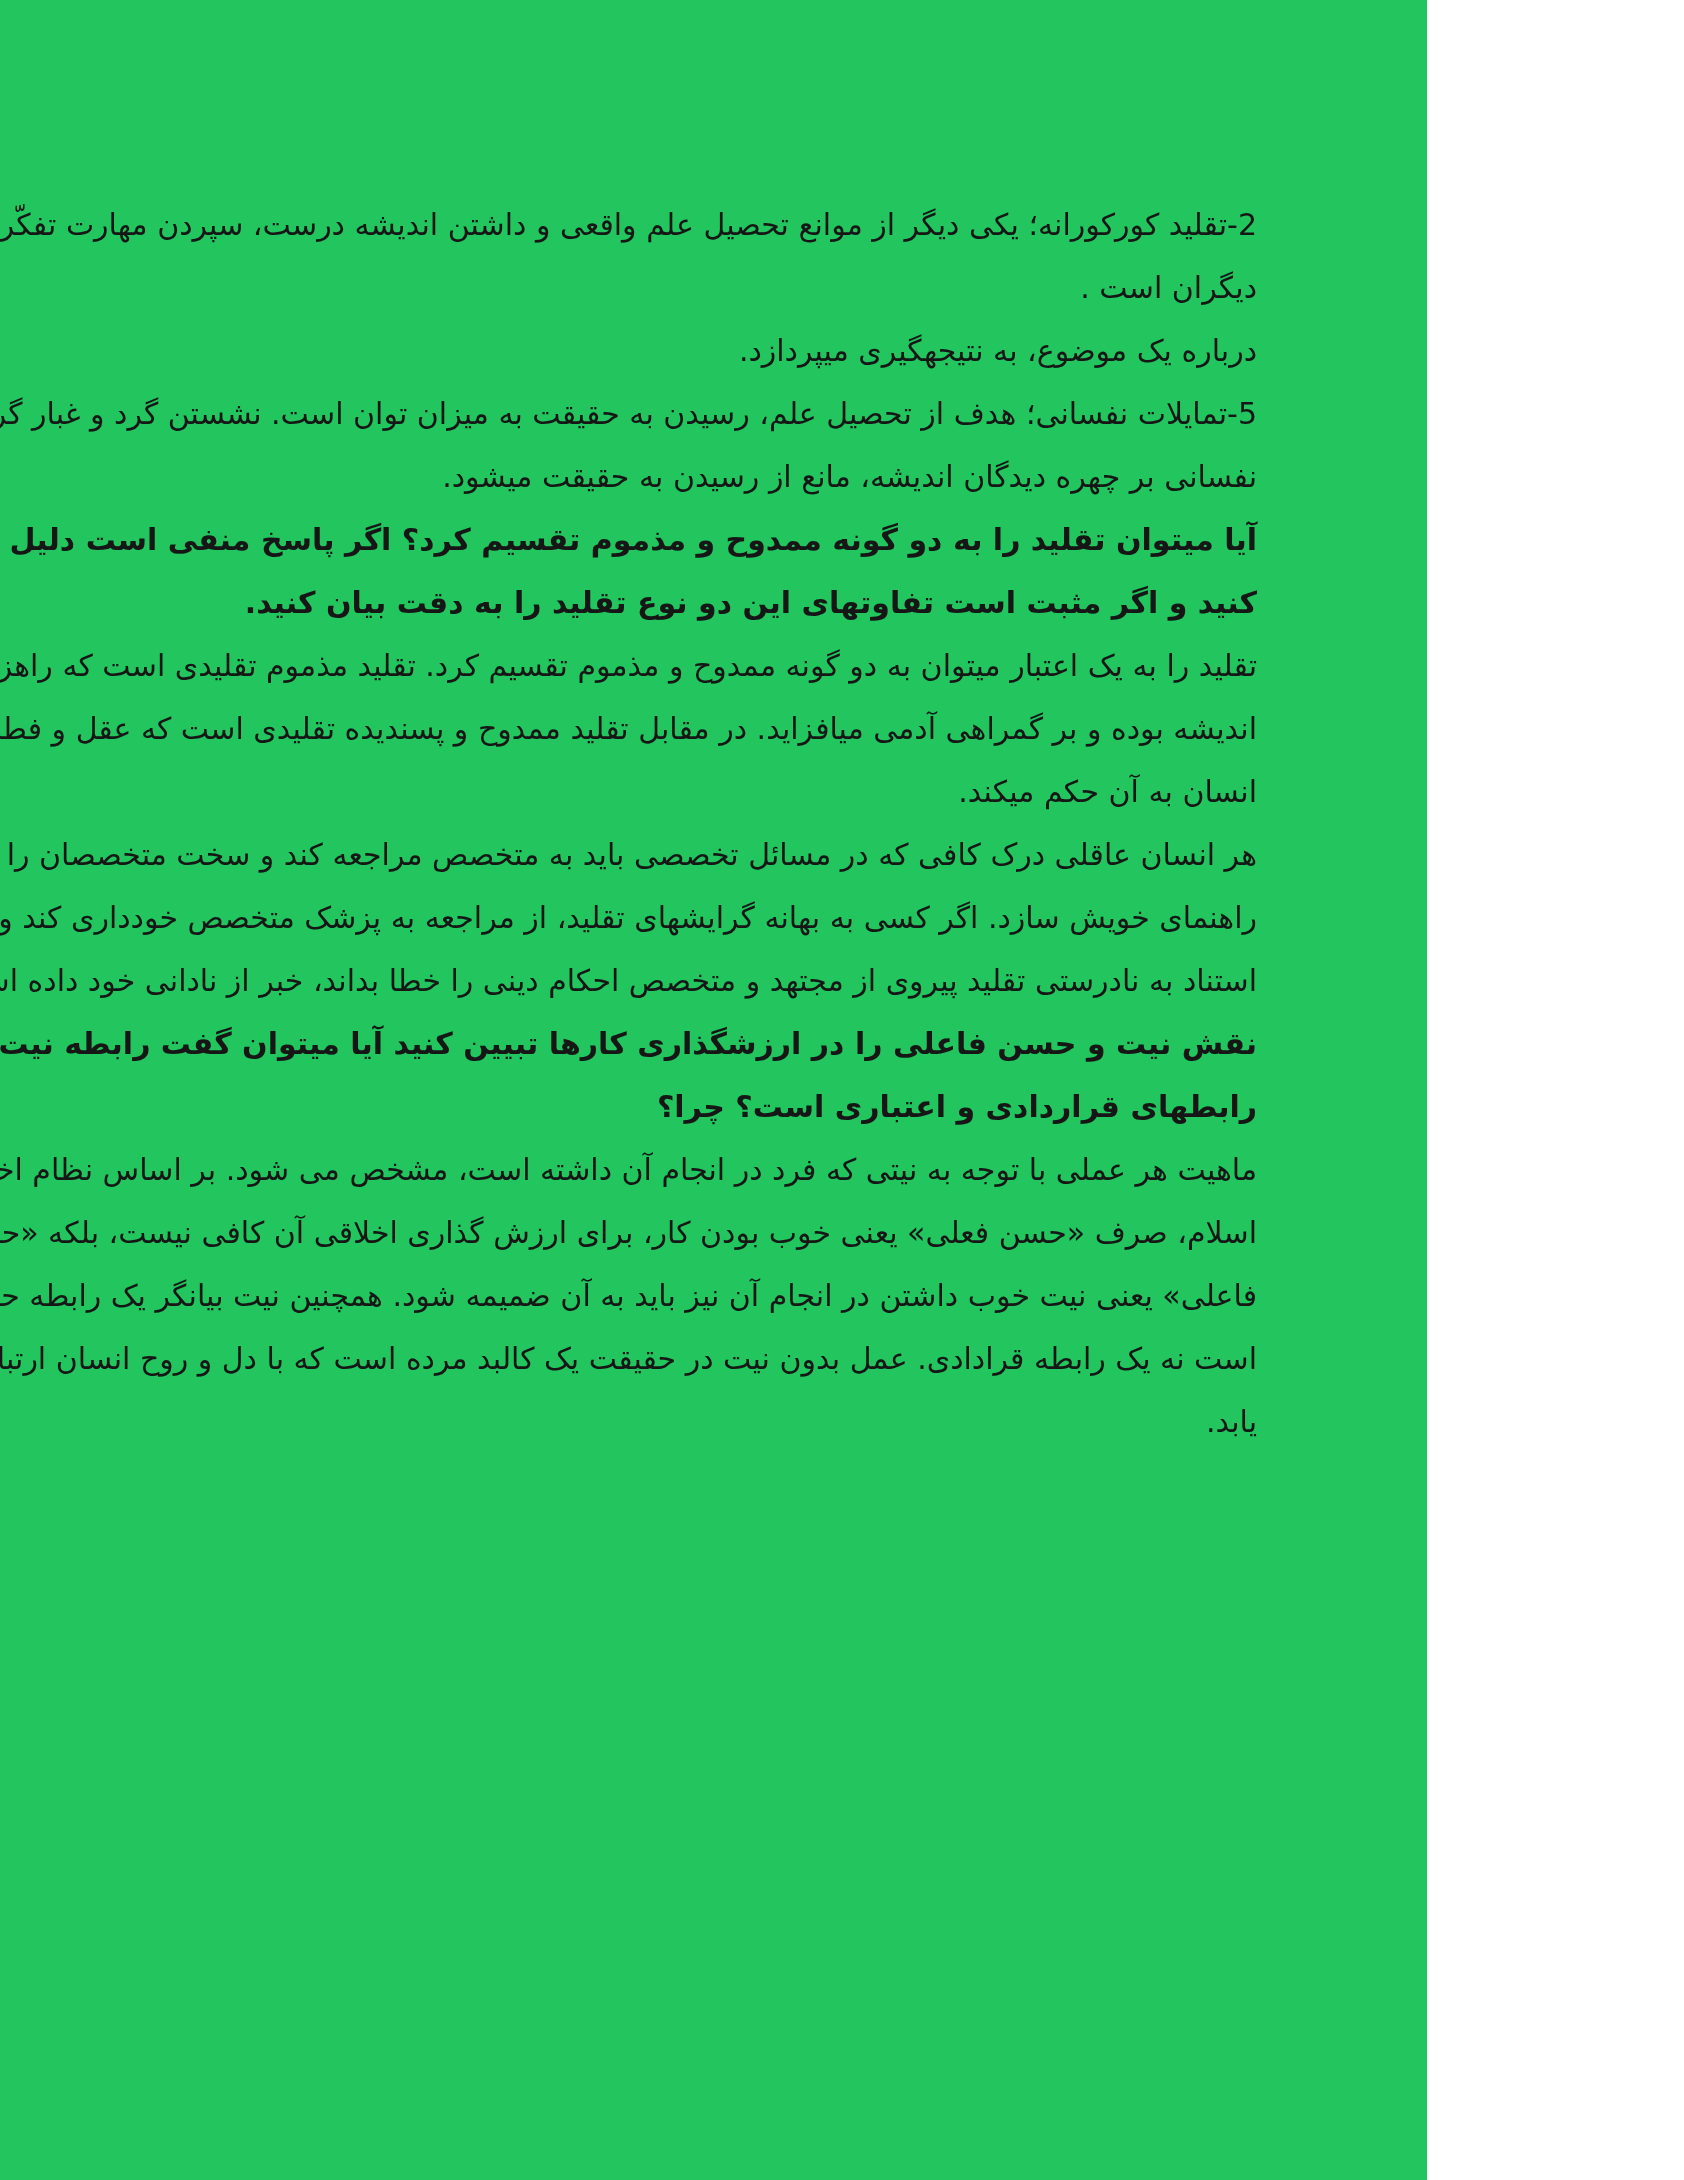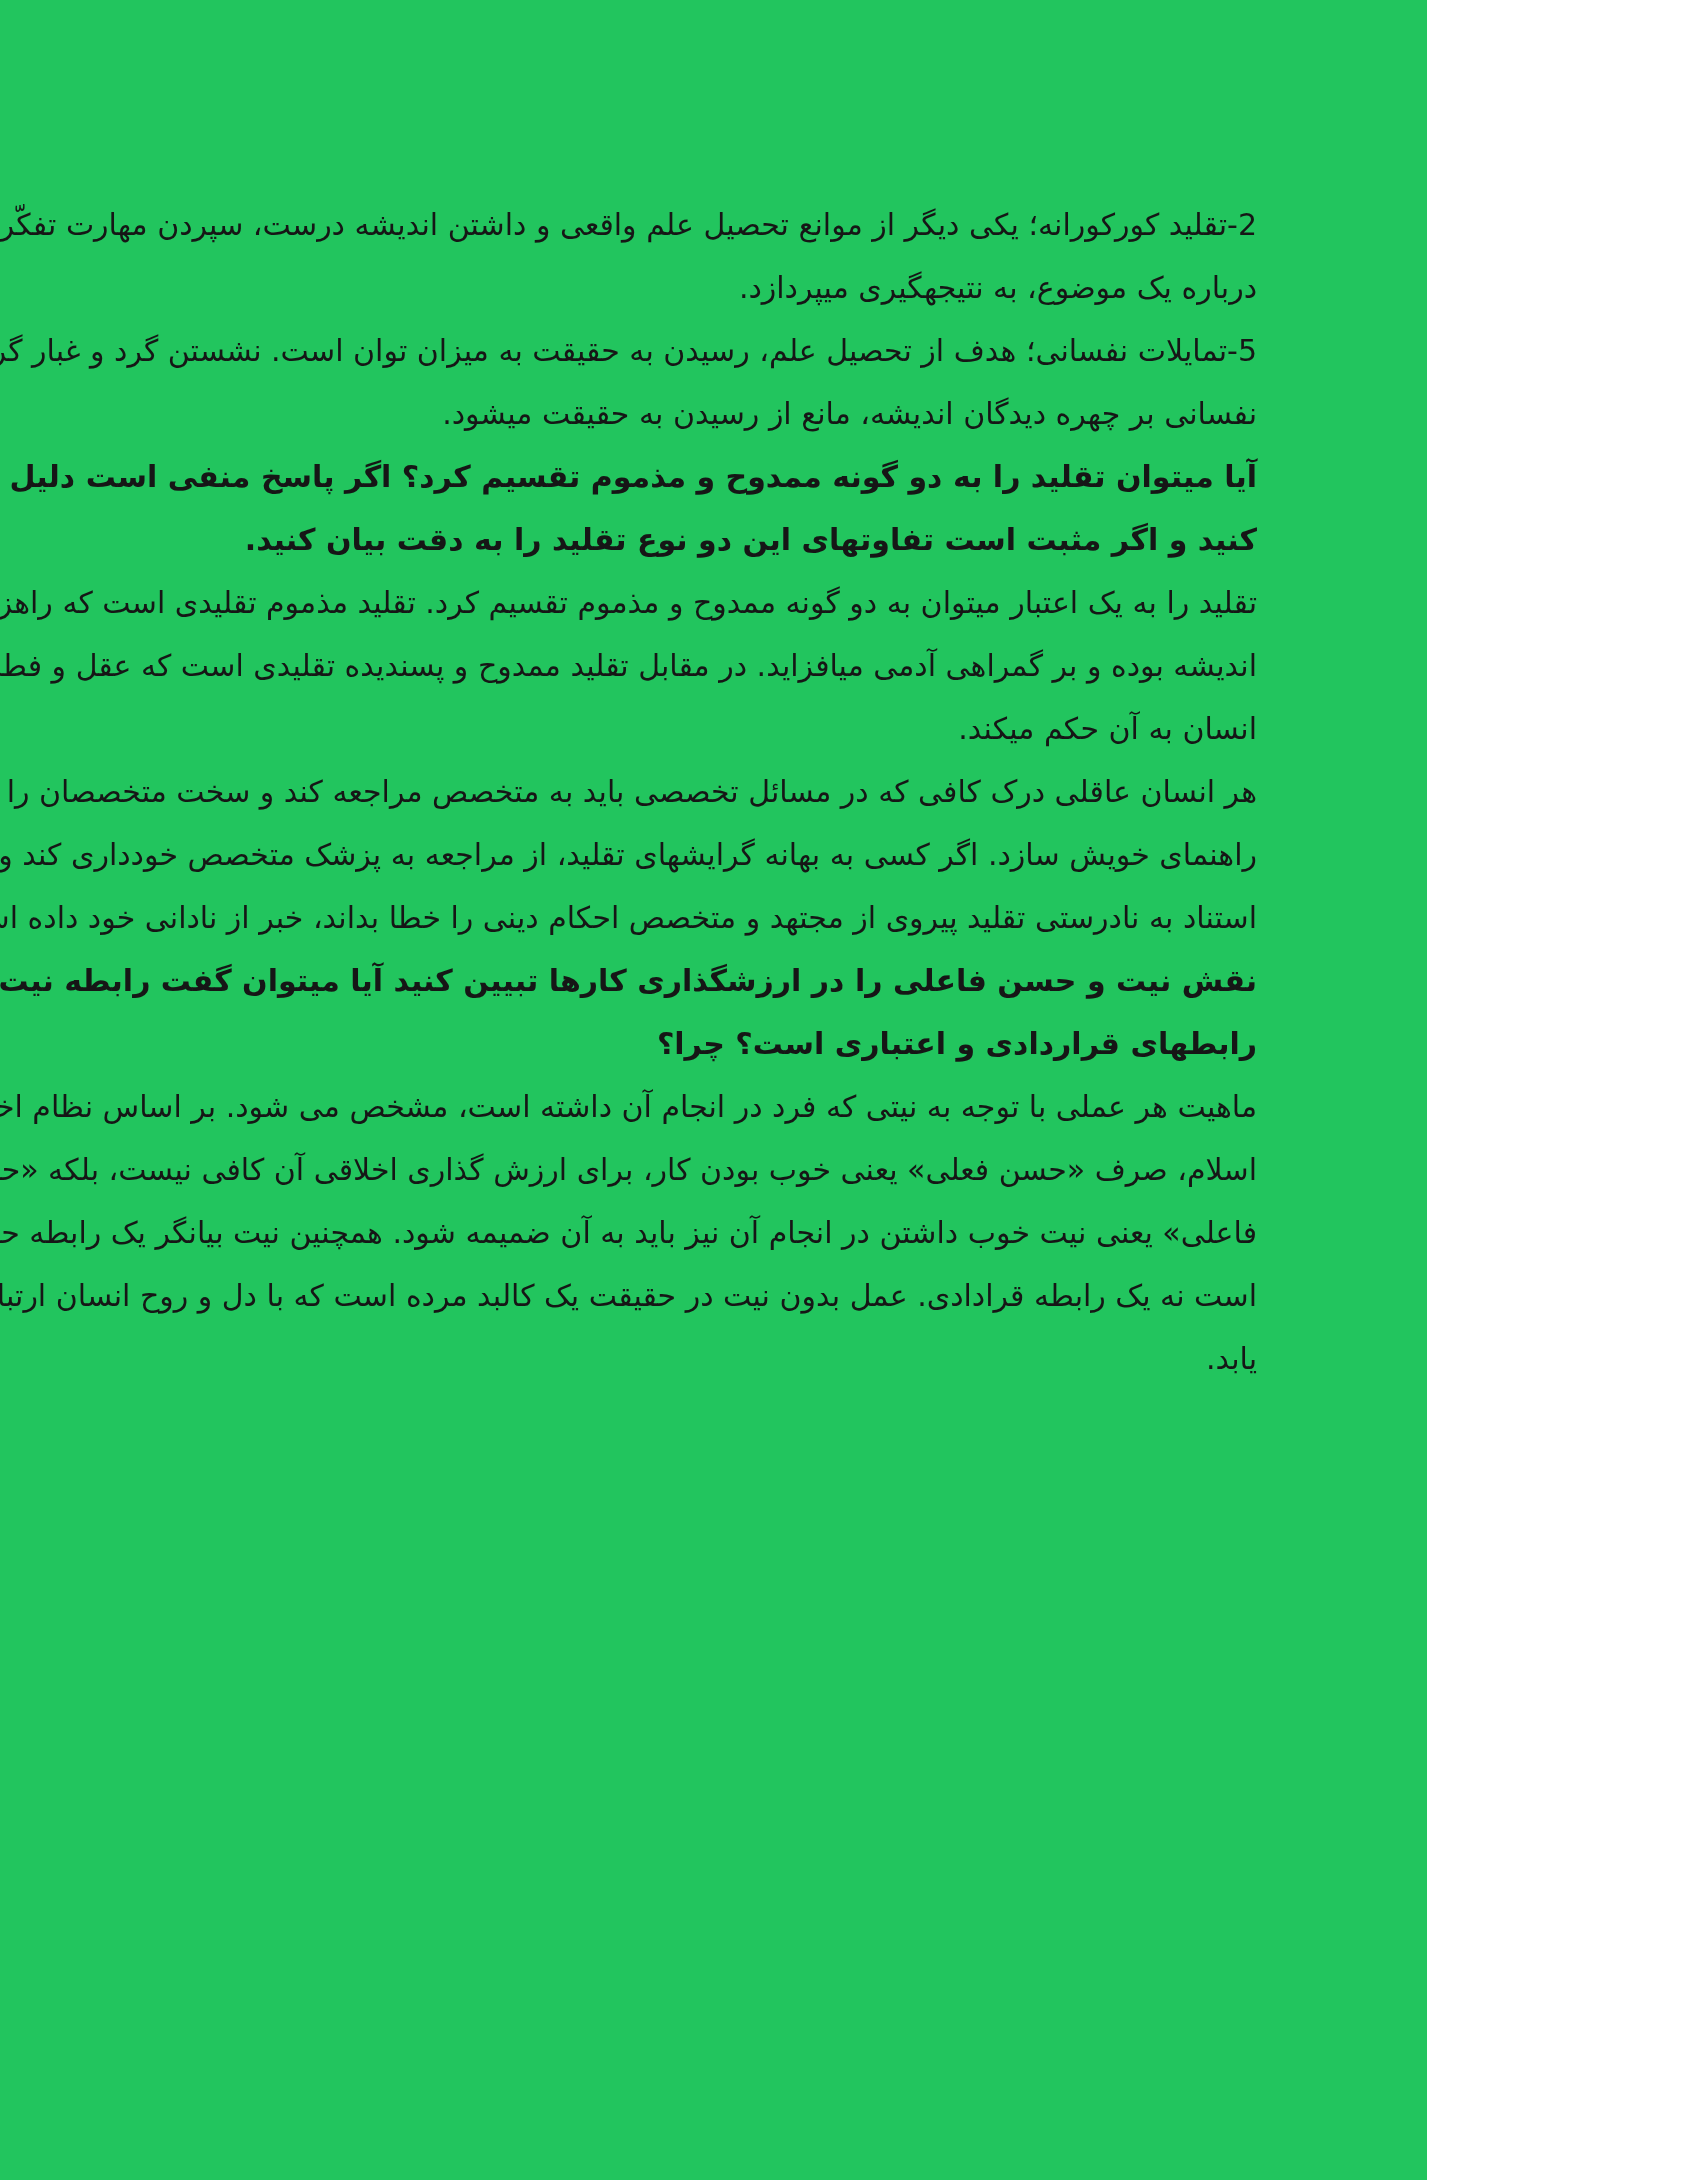--- a/index.html
+++ b/index.html
@@ -46,20 +46,21 @@
   .sp-large  { margin-top: 96px; }
   .sp-xlarge { margin-top: 177px; }
 </style>
 </head>
 <body>
 
 <div class="page">
   <main class="text-column">
       <p class="para body sp-none">
         <span class="line">2-تقلید کورکورانه؛ یکی دیگر از موانع تحصیل علم واقعی و داشتن اندیشه درست، سپردن مهارت تفکّر به دست</span>
+        <span class="line">دیگران است .</span>
       </p>
       <p class="para body sp-normal">
         <span class="line">درباره یک موضوع، به نتیجهگیری میپردازد.</span>
       </p>
       <p class="para body sp-normal">
         <span class="line">5-تمایلات نفسانی؛ هدف از تحصیل علم، رسیدن به حقیقت به میزان توان است. نشستن گرد و غبار گرایشهای</span>
         <span class="line">نفسانی بر چهره دیدگان اندیشه، مانع از رسیدن به حقیقت میشود.</span>
       </p>
       <p class="para question sp-xlarge">
         <span class="line">آیا میتوان تقلید را به دو گونه ممدوح و مذموم تقسیم کرد؟ اگر پاسخ منفی است دلیل آن را بیان</span>

